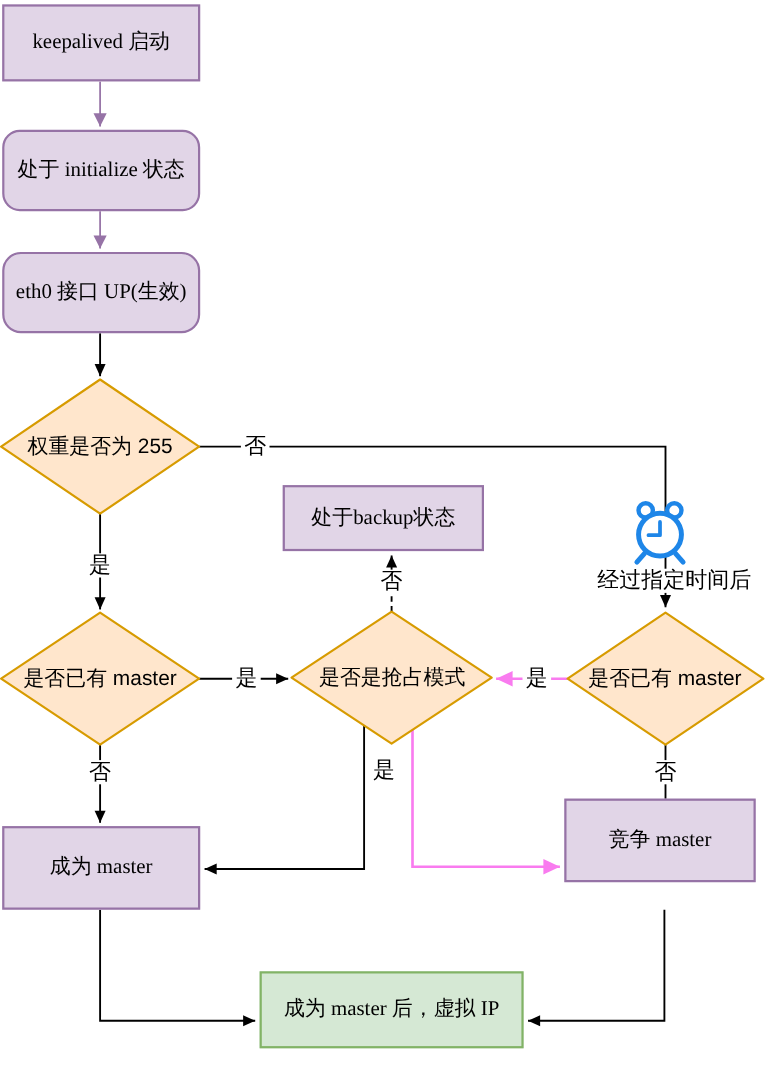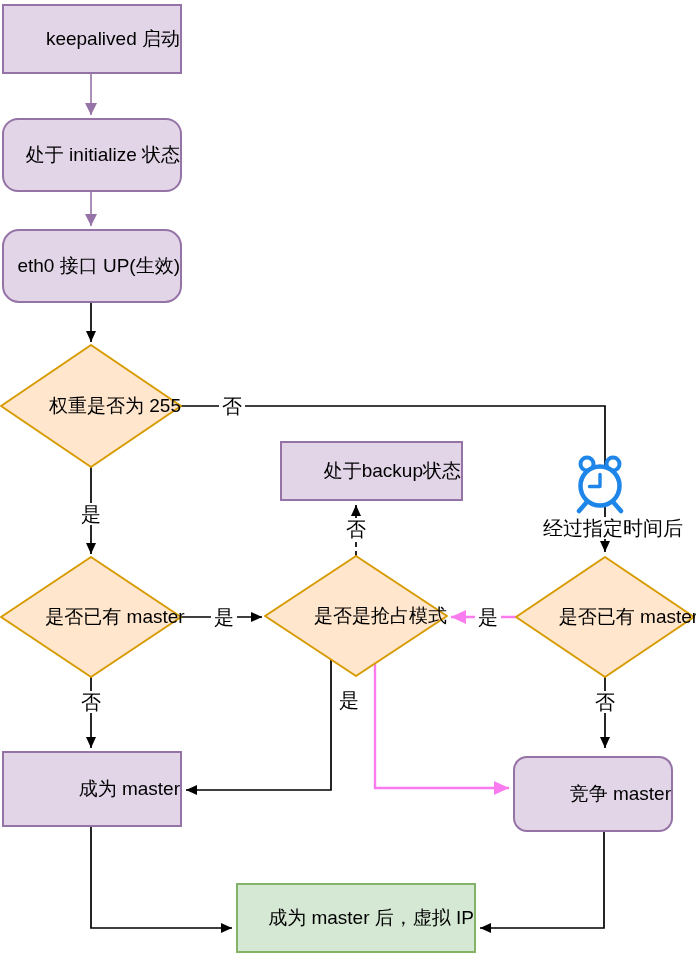--- a/index.html
+++ b/index.html
@@ -3,28 +3,28 @@
 <meta charset="utf-8">
 <style>
   html,body{margin:0;padding:0;background:#fff;}
   .canvas{
     position:relative;width:696px;height:975px;background:#ffffff;overflow:hidden;
     font-family:"Liberation Sans","DejaVu Sans",sans-serif;color:#000;
   }
   svg.wires{position:absolute;left:0;top:0;}
   .node{
     position:absolute;box-sizing:border-box;display:flex;flex-direction:column;
-    align-items:flex-end;justify-content:center;text-align:center;
-    font-size:19px;line-height:1.45;white-space:nowrap;
+    align-items:center;justify-content:center;text-align:center;
+    font-size:19px;line-height:1.45;white-space:nowrap;font-family:Liberation Serif, serif;
   }
   .node.purple{background:#E1D5E7;border:2px solid #9673A6;}
   .node.green{background:#D5E8D4;border:2px solid #82B366;white-space:normal;}
   .dtext{
     position:absolute;display:flex;align-items:center;justify-content:center;
-    text-align:center;font-size:19px;white-space:nowrap;pointer-events:none;padding-left:24px;
+    text-align:center;font-size:19px;white-space:nowrap;pointer-events:none;
   }
   .lbl{
     position:absolute;transform:translate(-50%,-50%);background:#ffffff;
     padding:0 3px;font-size:20px;line-height:1.1;white-space:nowrap;
   }
 </style>
 </head>
 <body>
 
 <div class="canvas">
@@ -81,29 +81,29 @@
   </div>
 
   <div class="node purple" style="left:2px;top:118px;width:180px;height:74px;border-radius:16px;">
     <span>处于 initialize 状态</span>
   </div>
 
   <div class="node purple" style="left:2px;top:229px;width:180px;height:74px;border-radius:17px;">
     <span>eth0 接口 UP(生效)</span>
   </div>
 
-  <div class="node purple" style="left:280px;top:441px;width:183px;height:60px;">
+  <div class="node purple" style="left:257px;top:441px;width:183px;height:60px;">
     <span>处于backup状态</span>
   </div>
 
   <div class="node purple" style="left:2px;top:751px;width:180px;height:76px;">
     <span>成为 master</span>
   </div>
 
-  <div class="node purple" style="left:513px;top:756px;width:160px;height:76px;border-radius:14px;">
+  <div class="node purple" style="left:513px;top:726px;width:174px;height:76px;">
     <span>竞争 master</span>
   </div>
 
   <div class="node green" style="left:236px;top:883px;width:240px;height:70px;font-size:19px;line-height:1.5;">
     <span>成为 master 后，虚拟 IP</span>
   </div>
 
   <div class="dtext" style="left:1px;top:376px;width:180px;height:60px;">权重是否为 255</div>
   <div class="dtext" style="left:1px;top:587px;width:180px;height:60px;">是否已有 master</div>
   <div class="dtext" style="left:266px;top:586px;width:181px;height:60px;">是否是抢占模式</div>

